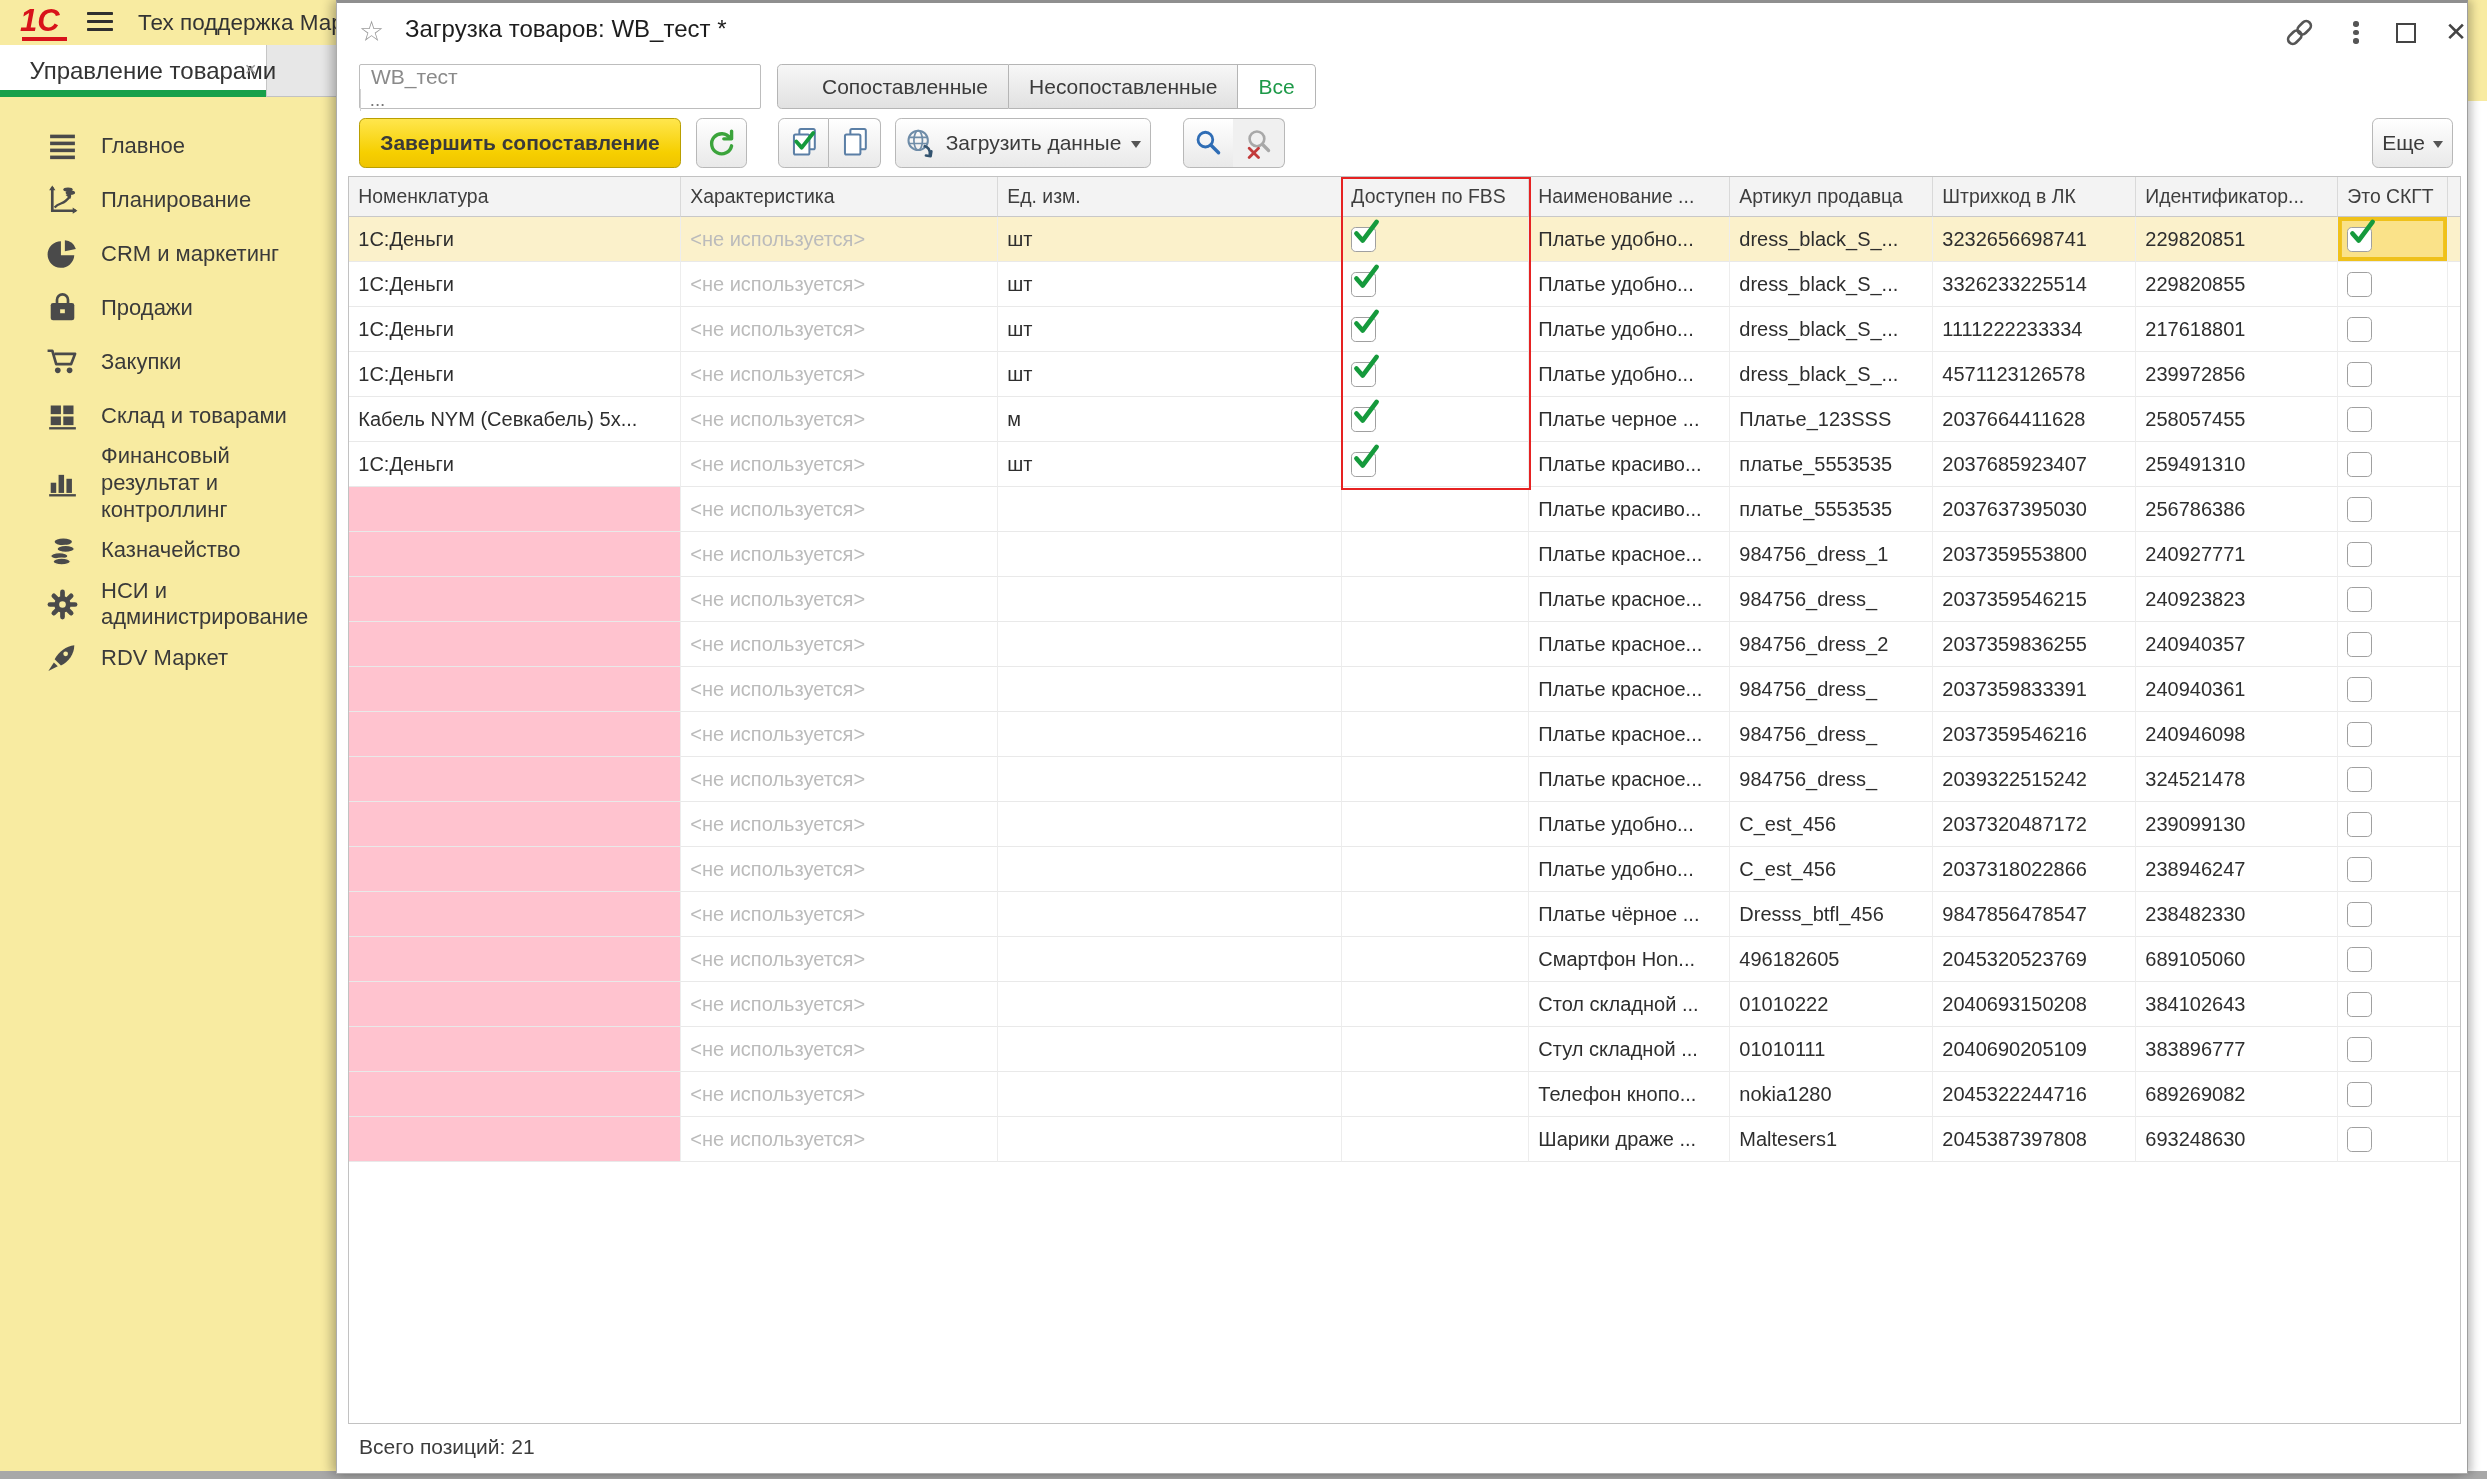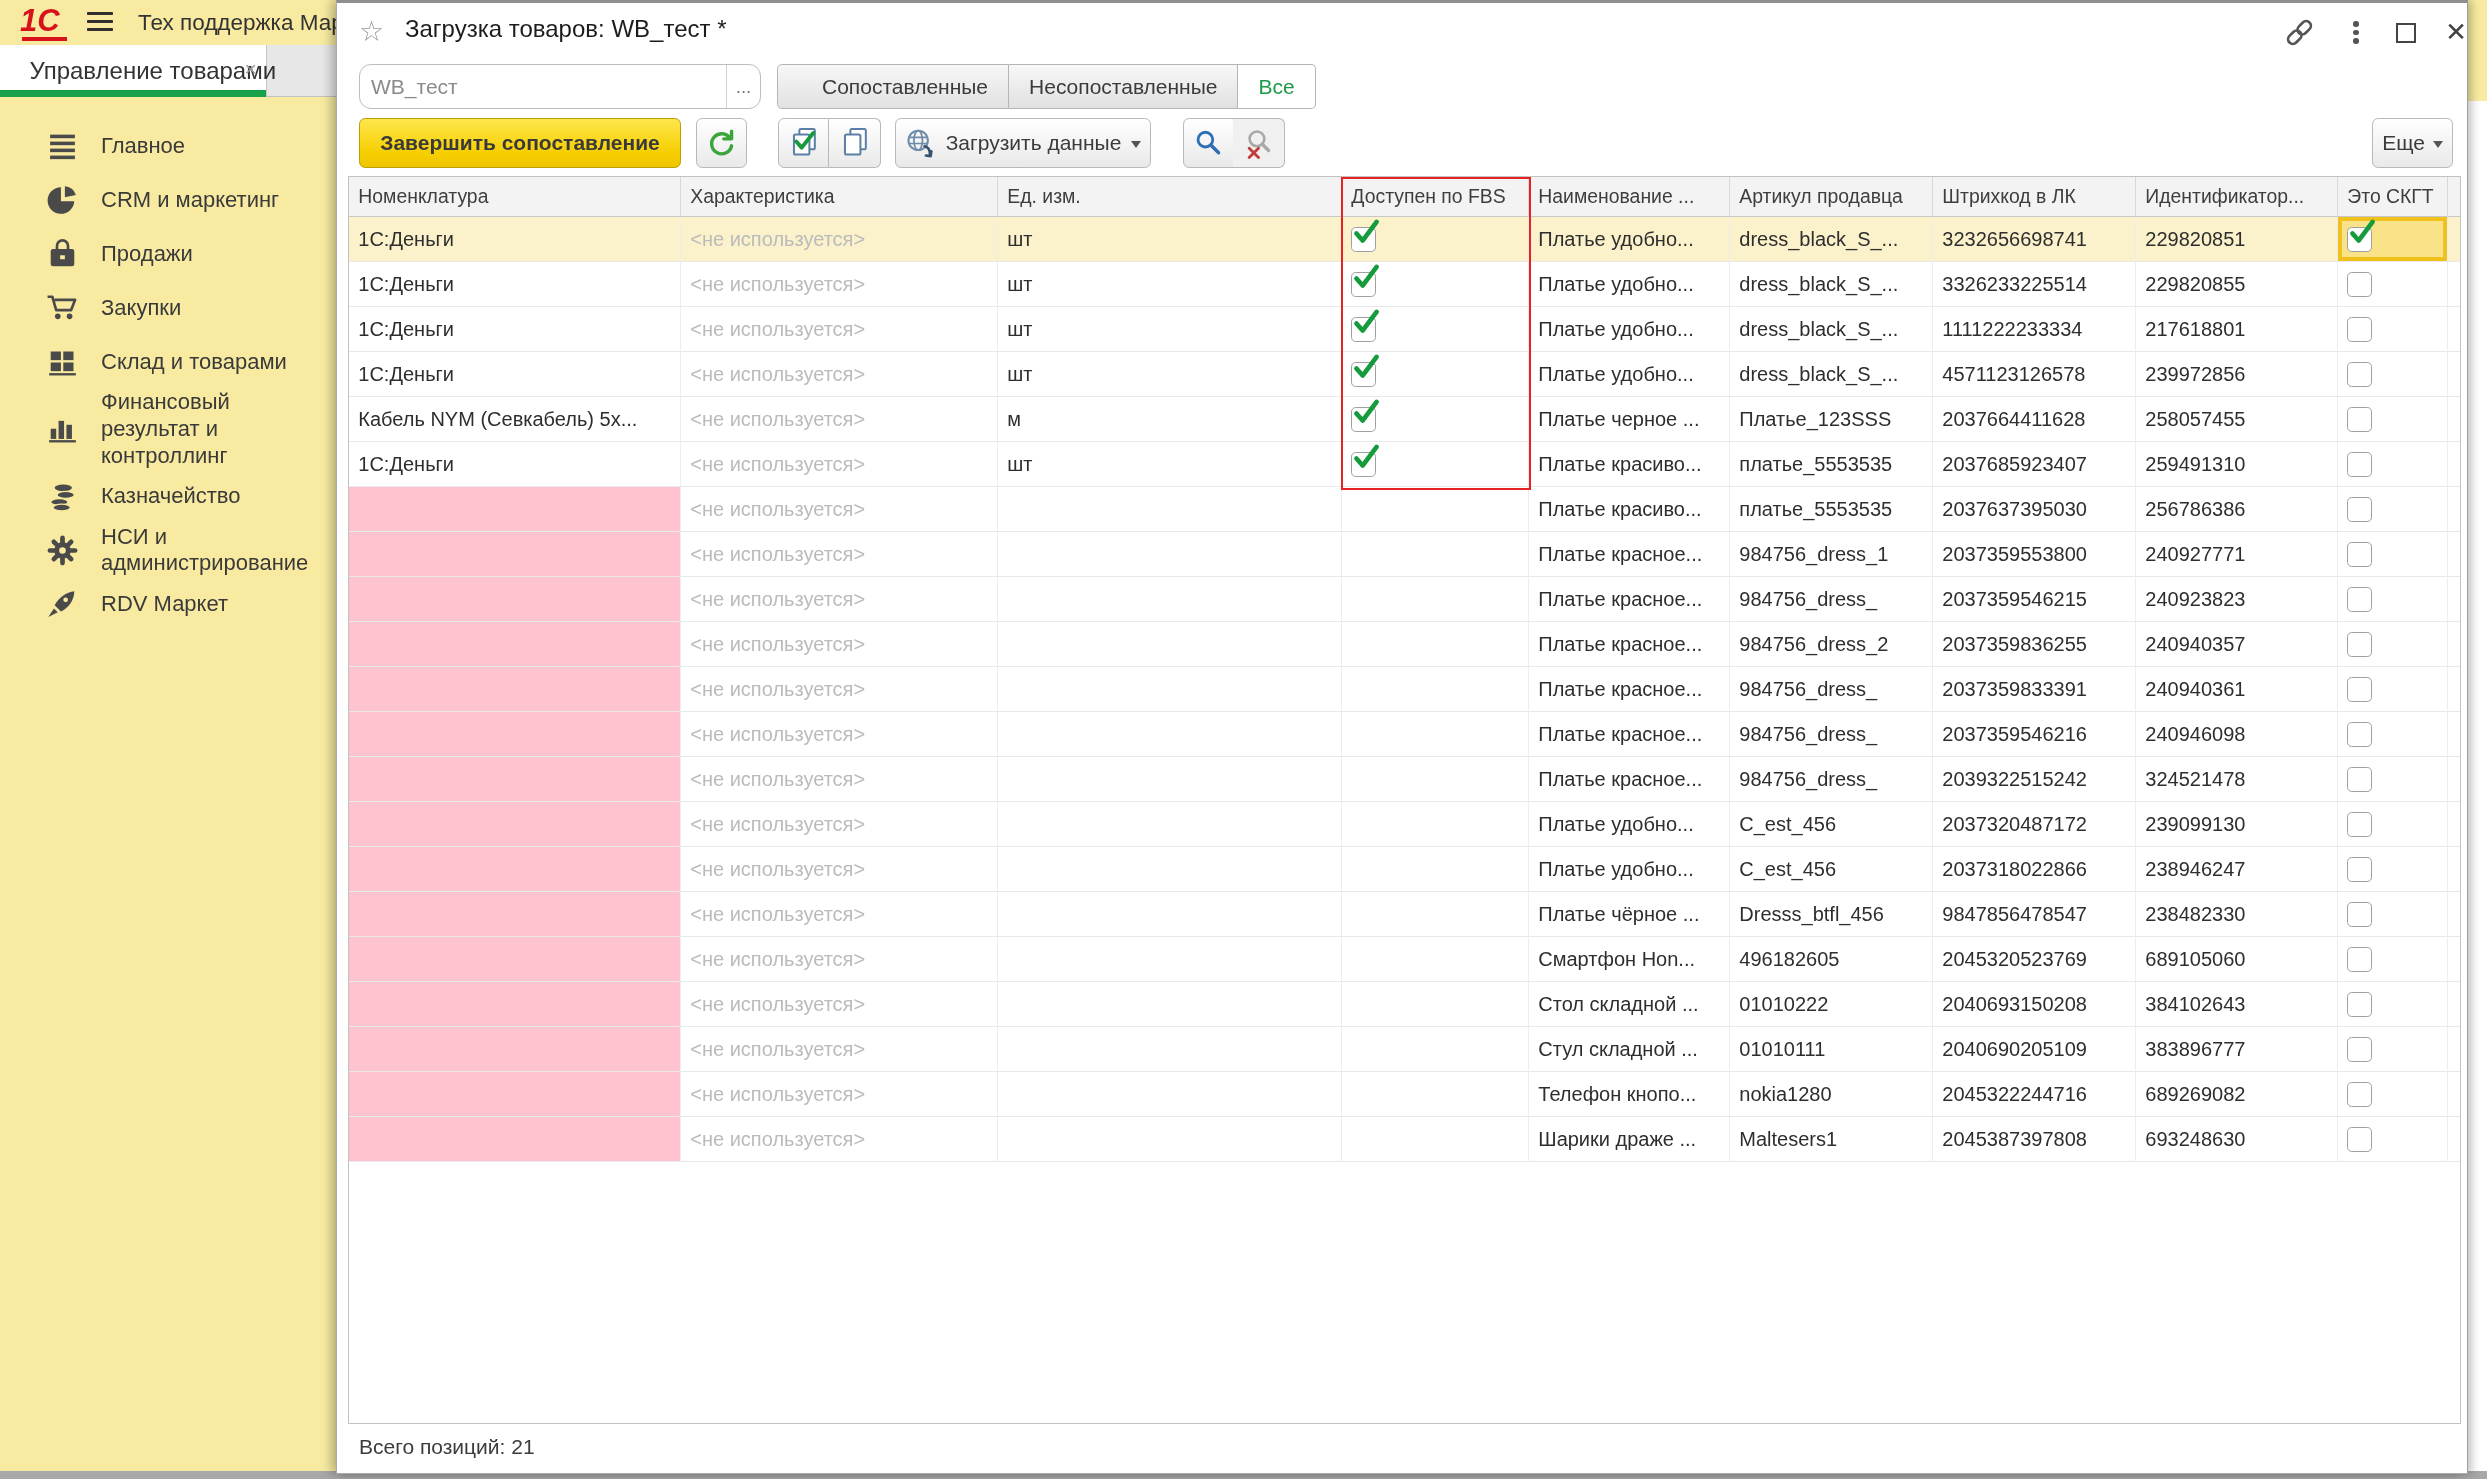--- a/index.html
+++ b/index.html
@@ -36,21 +36,21 @@
   }
   .star{position:absolute;left:22px;top:12.4px;width:34px;height:34px;font-size:28px;color:#9A9A9A;cursor:pointer;}
   .star::before{content:"☆";}
   .win-title{position:absolute;left:68px;top:12.4px;font-size:24px;color:#1C1C1C;font-weight:500;white-space:nowrap;}
   .winbtn{position:absolute;top:11px;width:40px;height:37px;display:flex;align-items:center;justify-content:center;cursor:pointer;}
   .wb-link{left:1942px;} .wb-dots{left:1999px;} .wb-max{left:2049px;} .wb-close{left:2099px;}
   .dots i{display:block;width:5.4px;height:5.4px;border-radius:50%;background:#555;margin:3.1px auto;}
   .maxsq{width:20px;height:20px;border:2.3px solid #444;box-sizing:border-box;}
   .closex{font-size:26.4px;color:#444;line-height:1;}
 
-  .profile-input{position:absolute;left:22px;top:61px;width:402px;height:45px;border:0.8px solid #BDBDBD;border-radius:12px;background:#fff;box-sizing:border-box;display:flex;}
+  .profile-input{position:absolute;left:22px;top:61px;width:402px;height:45px;border:0.8px solid #BDBDBD;border-radius:2px;background:#fff;box-sizing:border-box;display:flex;flex-direction:column;}
   .profile-input .val{flex:1;padding-left:11px;font-size:21px;color:#8A8A8A;display:flex;align-items:center;}
   .profile-input .dots-btn{width:33px;border-left:0.8px solid #D2D2D2;display:flex;align-items:center;justify-content:center;font-size:18.7px;color:#777;cursor:pointer;}
   .seg-group{position:absolute;left:440px;top:61px;height:45px;display:flex;}
   .seg{height:45px;padding:0 20px;border:0.8px solid #B5B5B5;border-left-width:0;background:linear-gradient(#F7F7F7,#E1E1E1);font-size:21px;color:#3B3B3B;display:flex;align-items:center;cursor:pointer;box-sizing:border-box;white-space:nowrap;}
   .seg:first-child{border-left-width:0.8px;border-radius:4.7px 0 0 4.7px;padding-left:44px;}
   .seg:last-child{border-radius:0 4.7px 4.7px 0;}
   .seg.seg-active{background:#FFFFFF;color:#1D9948;}
 
   .toolbar-btn{position:absolute;top:115px;height:50px;border:0.8px solid #B8B8B8;border-radius:6.2px;background:linear-gradient(#FFFFFF,#E9E9E9);box-sizing:border-box;display:flex;align-items:center;justify-content:center;cursor:pointer;}
   .btn-finish{left:22px;width:322px;background:linear-gradient(#FFE64D,#F6CF00 70%,#EFC400);border-color:#B99F00;font-weight:bold;font-size:21px;color:#3A3A3A;}
@@ -109,20 +109,33 @@
             <line x1="4" y1="25" x2="36" y2="25"></line>
             <line x1="4" y1="34" x2="36" y2="34"></line>
           </g>
         </svg>
       </span>
       <span class="side-label">Главное</span>
     </div>
     <div class="side-item">
       <span class="side-icon">
         <svg width="33" height="33" viewBox="0 0 42 42">
+          <path d="M8 4 V34 H38" fill="none" stroke="#4A4A4A" stroke-width="3.4"></path>
+          <path d="M4 8 L8 2 L12 8 M34 30 L40 34 L34 38" fill="#4A4A4A"></path>
+          <path d="M11 30 C18 22 22 28 31 15" fill="none" stroke="#4A4A4A" stroke-width="3"></path>
+          <path d="M33 10 L31 19 L25 14 Z" fill="#4A4A4A"></path>
+          <ellipse cx="28" cy="7" rx="6" ry="2.6" fill="#4A4A4A"></ellipse>
+          <ellipse cx="31" cy="11" rx="6" ry="2.6" fill="#4A4A4A"></ellipse>
+        </svg>
+      </span>
+      <span class="side-label">Планирование</span>
+    </div>
+    <div class="side-item">
+      <span class="side-icon">
+        <svg width="33" height="33" viewBox="0 0 42 42">
           <path d="M19 22 L19 4 A17 17 0 1 0 36 22 Z" fill="#4A4A4A"></path>
           <path d="M24 17 V3 A15 15 0 0 1 38 14 Z" fill="#4A4A4A"></path>
         </svg>
       </span>
       <span class="side-label">CRM и маркетинг</span>
     </div>
     <div class="side-item">
       <span class="side-icon">
         <svg width="33" height="33" viewBox="0 0 42 42">
           <path d="M14 15 v-5 a7 7 0 0 1 14 0 v5" fill="none" stroke="#4A4A4A" stroke-width="3.4"></path>

